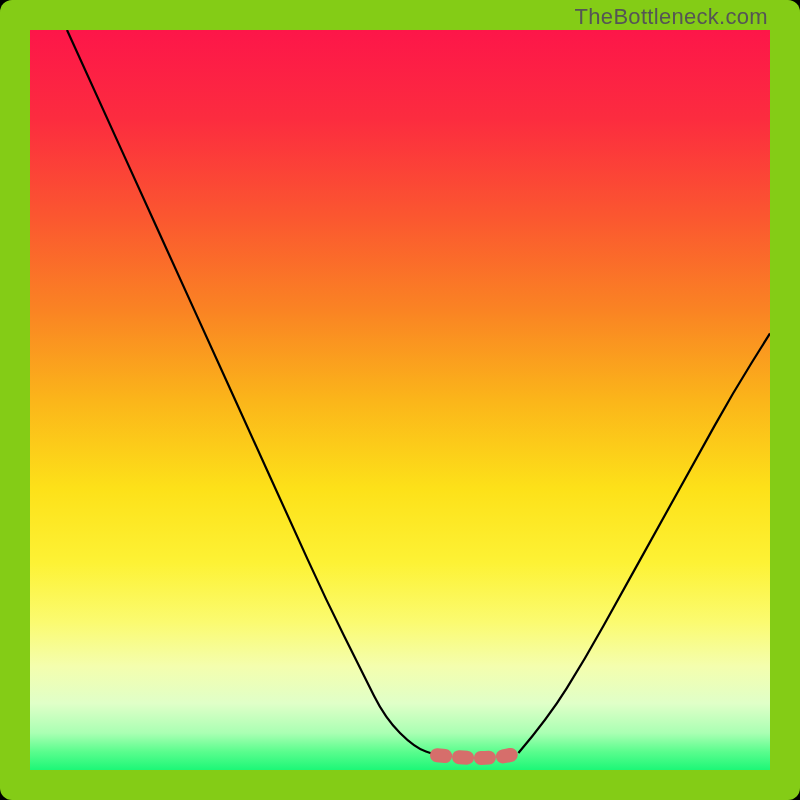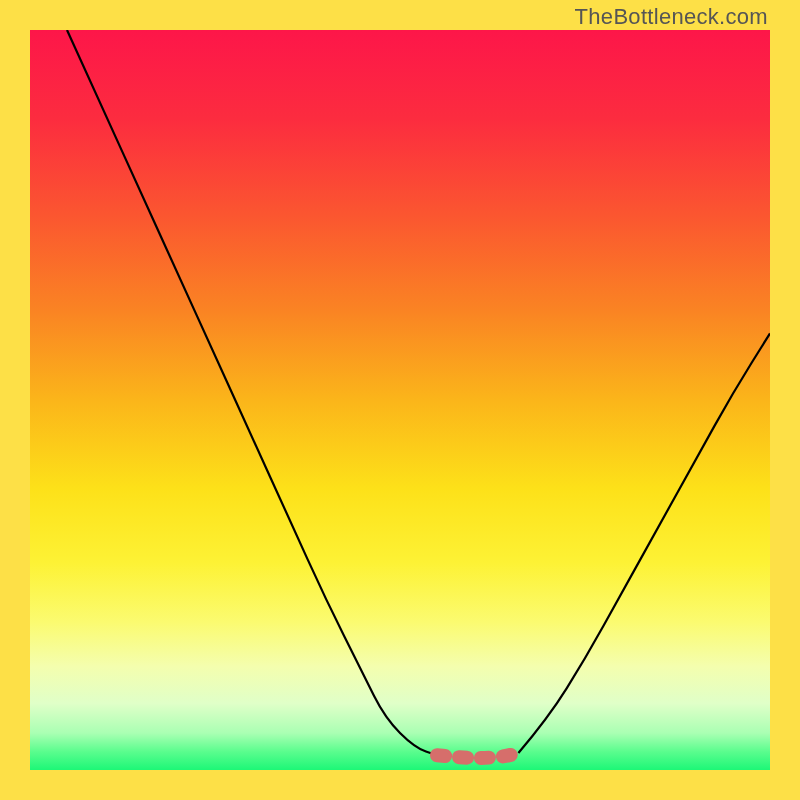--- a/index.html
+++ b/index.html
@@ -10,21 +10,22 @@
     background: #000;
     overflow: hidden;
     font-family: Arial, Helvetica, sans-serif;
   }
   .frame {
     position: absolute;
     top: 0;
     left: 0;
     width: 800px;
     height: 800px;
-    background: #fde047;
+    background: #84cc16;
+    border-radius: 12px;
   }
   .plot {
     position: absolute;
     top: 30px;
     left: 30px;
     width: 740px;
     height: 740px;
     overflow: hidden;
   }
   .gradient {

